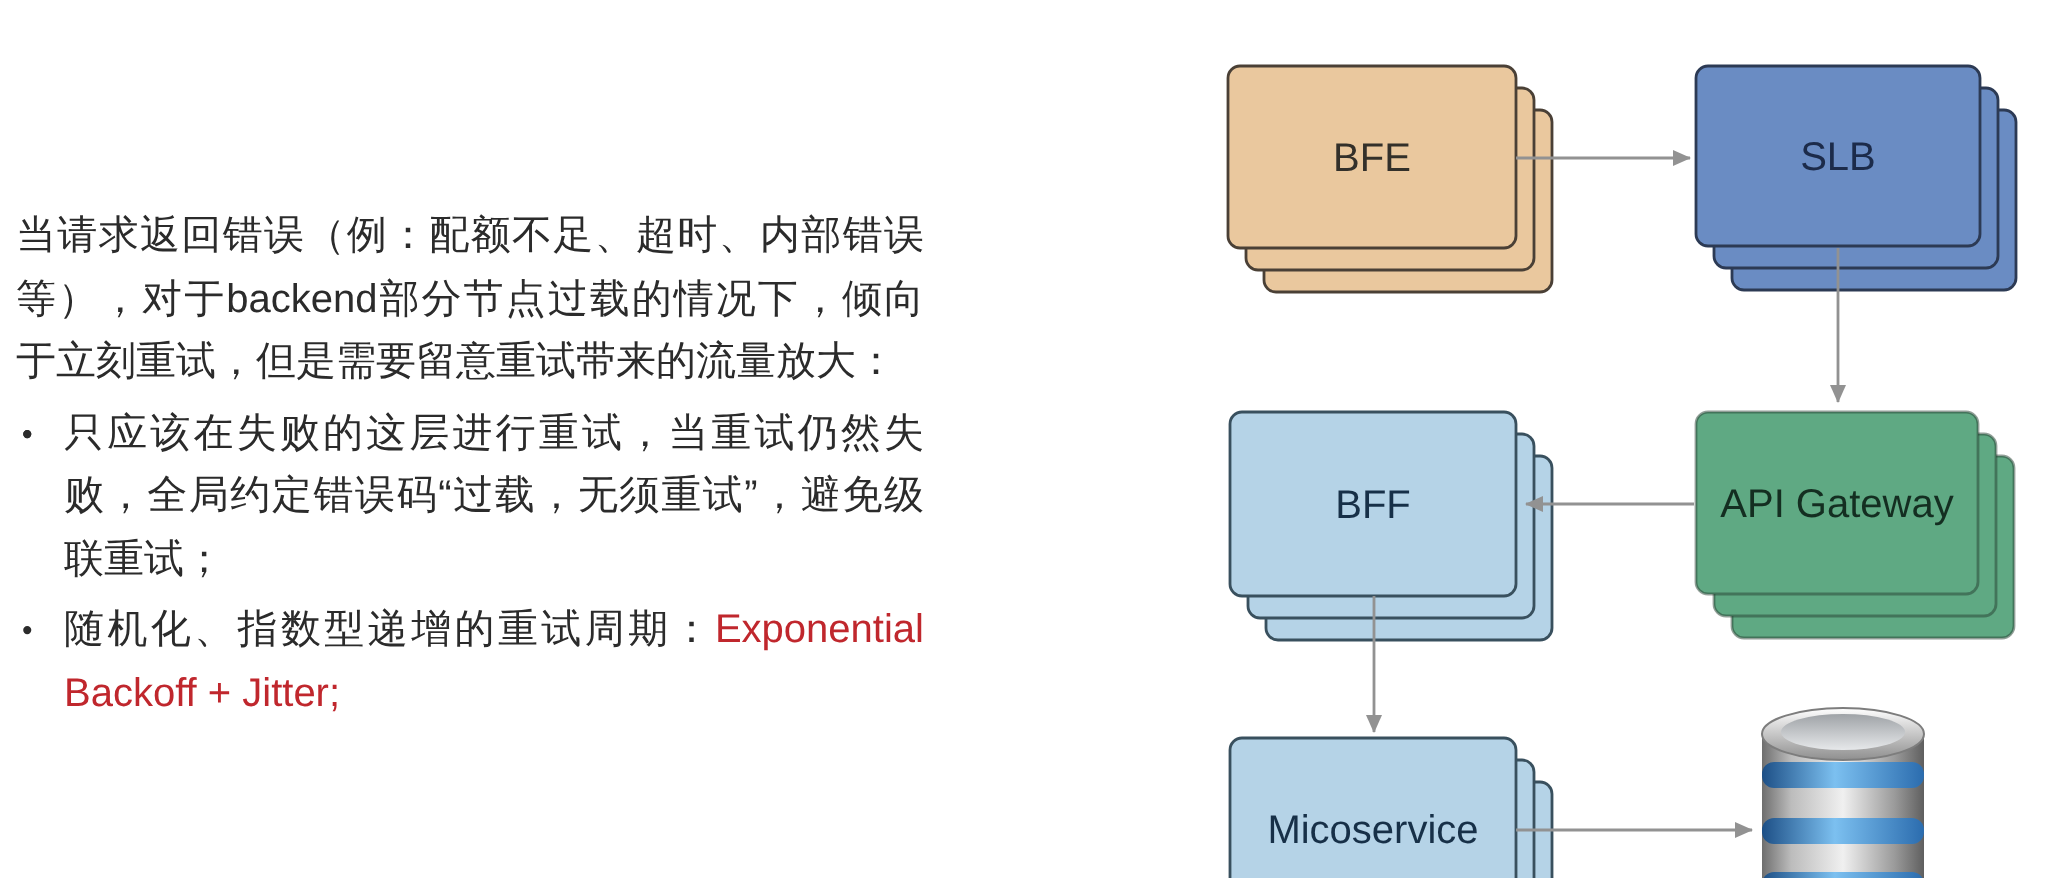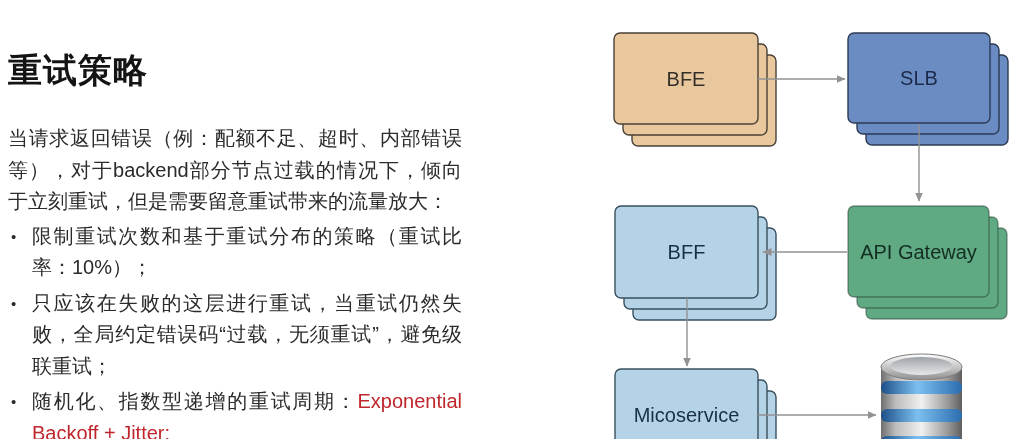--- a/index.html
+++ b/index.html
@@ -7,21 +7,21 @@
   body { font-family:"Liberation Sans","DejaVu Sans",sans-serif; position:relative; }
 
   .text-col { position:absolute; left:8px; top:50px; width:454px; }
 
   .slide-title {
     font-size:34px; font-weight:800; color:#141414;
     line-height:40px; letter-spacing:1px;
   }
 
   .intro {
-    margin-top:33px; font-size:20px; line-height:31.5px;
+    margin-top:53px; font-size:20px; line-height:31.5px;
     color:#2b2b2b; text-align:justify;
   }
 
   ul.bullets { margin-top:3px; list-style:none; }
   ul.bullets li {
     position:relative; padding-left:24px;
     font-size:20px; line-height:31.5px; color:#2b2b2b;
     margin-bottom:4px; text-align:justify;
   }
   ul.bullets .marker {
@@ -32,28 +32,27 @@
   .diagram-wrap { position:absolute; left:0; top:0; width:1031px; height:379px; pointer-events:none; }
   svg text.node-label {
     font-family:"Liberation Sans","DejaVu Sans",sans-serif;
     font-size:20px;
   }
 </style>
 </head>
 <body>
 
 <div class="text-col">
-  <h1 class="slide-title">重试策略</h1>
 
   <p class="intro">当请求返回错误（例：配额不足、超时、内部错误等），对于backend部分节点过载的情况下，倾向于立刻重试，但是需要留意重试带来的流量放大：</p>
 
   <ul class="bullets">
     <li>
       <span class="marker">•</span>
-      <span>限制重试次数和基于重试分布的策略（重试比率：10%）；</span><span class="red-text"></span>
+      <span class="red-text"></span>
     </li>
     <li>
       <span class="marker">•</span>
       <span>只应该在失败的这层进行重试，当重试仍然失败，全局约定错误码“过载，无须重试”，避免级联重试；</span><span class="red-text"></span>
     </li>
     <li>
       <span class="marker">•</span>
       <span>随机化、指数型递增的重试周期：</span><span class="red-text">Exponential Backoff + Jitter;</span>
     </li>
   </ul>

